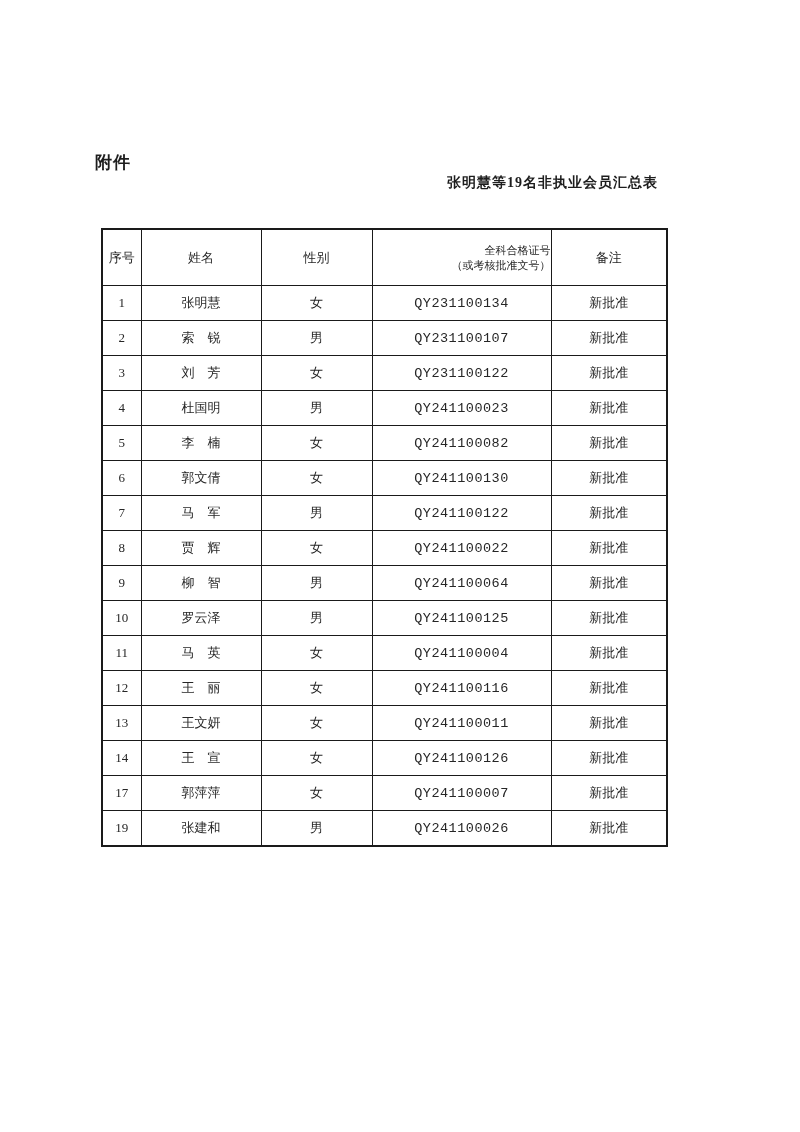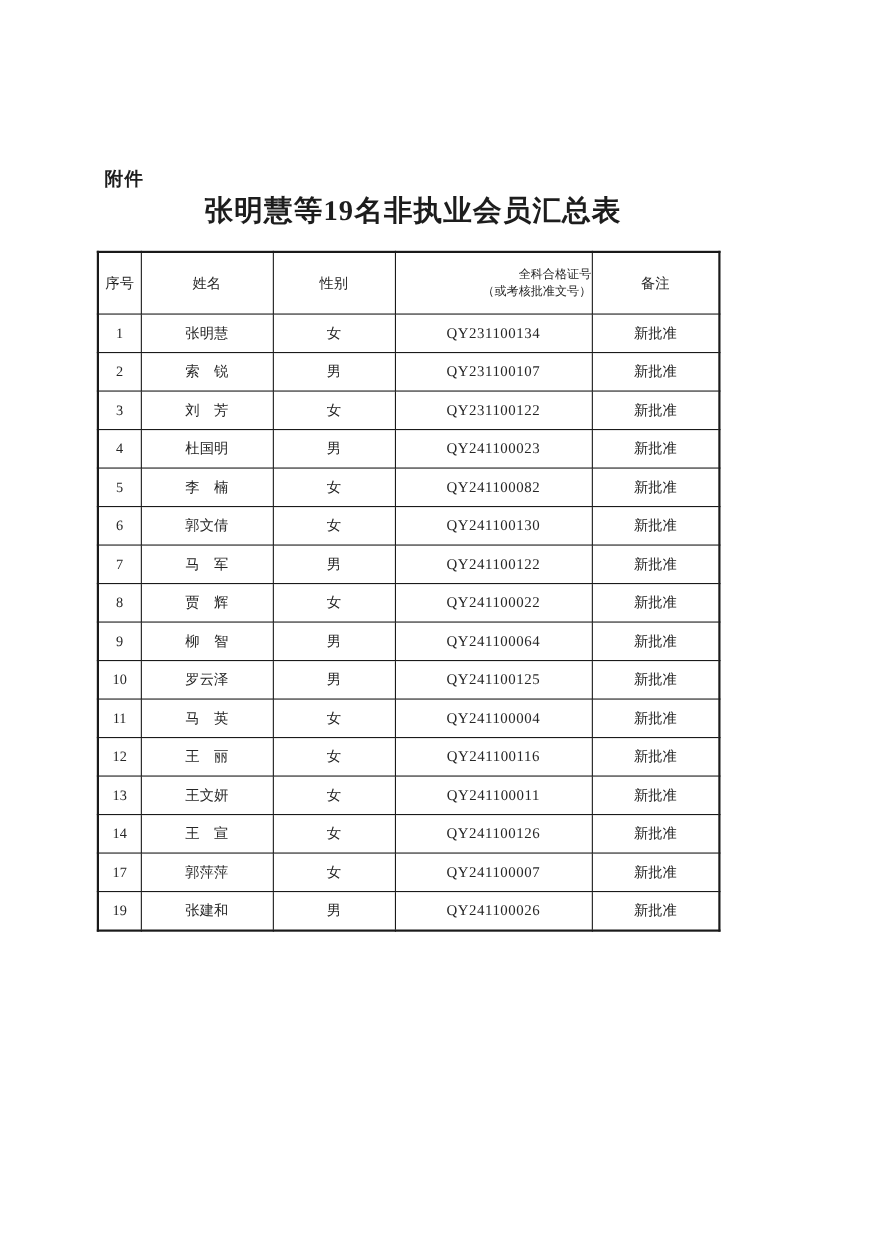--- a/index.html
+++ b/index.html
@@ -23,29 +23,29 @@
       font-size: 17px;
       font-weight: bold;
       letter-spacing: 1px;
     }
     .title {
       position: absolute;
       left: 93px;
       top: 174px;
       width: 565px;
       margin: 0;
-      text-align: center;
-      font-size: 26px;
+      text-align: right;
+      font-size: 14px;
       font-weight: bold;
       letter-spacing: 1px;
       white-space: nowrap;
     }
     table.roster {
       position: absolute;
-      left: 88px;
+      left: 101px;
       top: 228px;
       width: 565px;
       border-collapse: collapse;
       table-layout: fixed;
       border: 2.5px solid #1a1a1a;
       padding-left: 25px;
     }
     table.roster th,
     table.roster td {
       border: 1.5px solid #1a1a1a;
@@ -64,20 +64,21 @@
       font-size: 11px;
       line-height: 1.35;
       text-align: right;
     }
     table.roster tbody td {
       height: 34px;
     }
     table.roster tbody td.cert {
       font-size: 13.5px;
       letter-spacing: 0.5px;
+      font-family: Liberation Mono, monospace;
     }
   </style>
 </head>
 <body>
 
 <div class="page">
 
   <div class="attachment">附件</div>
 
   <h1 class="title">张明慧等19名非执业会员汇总表</h1>

